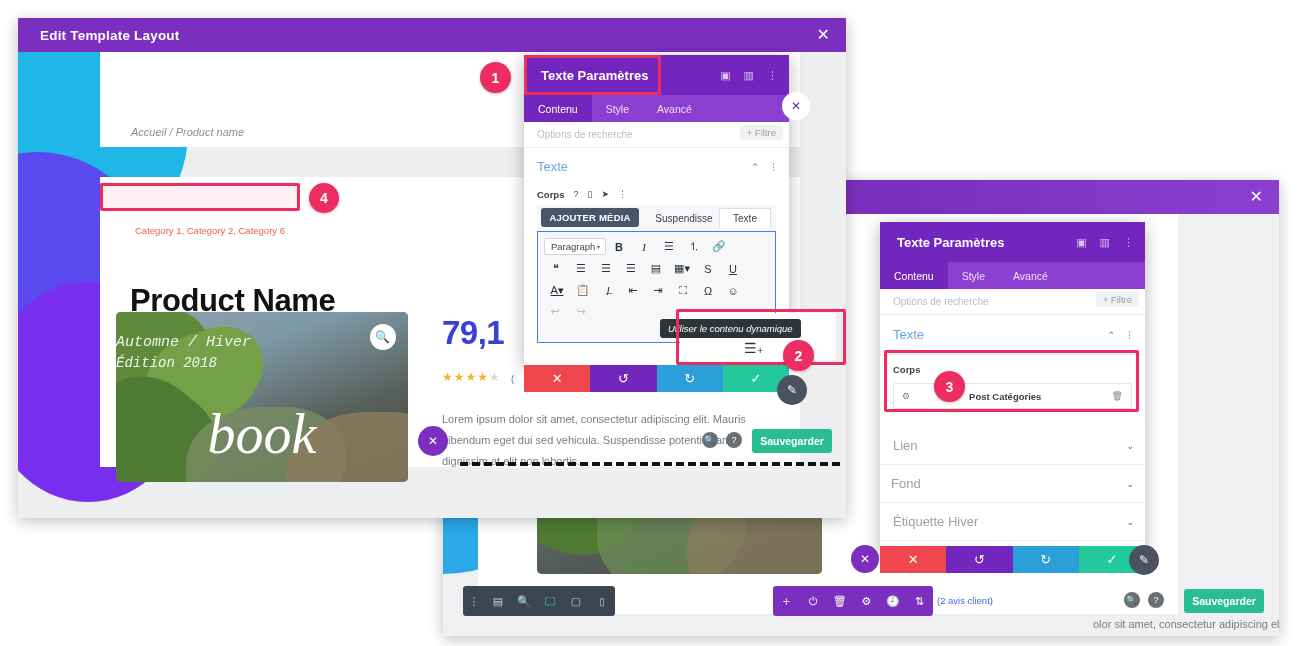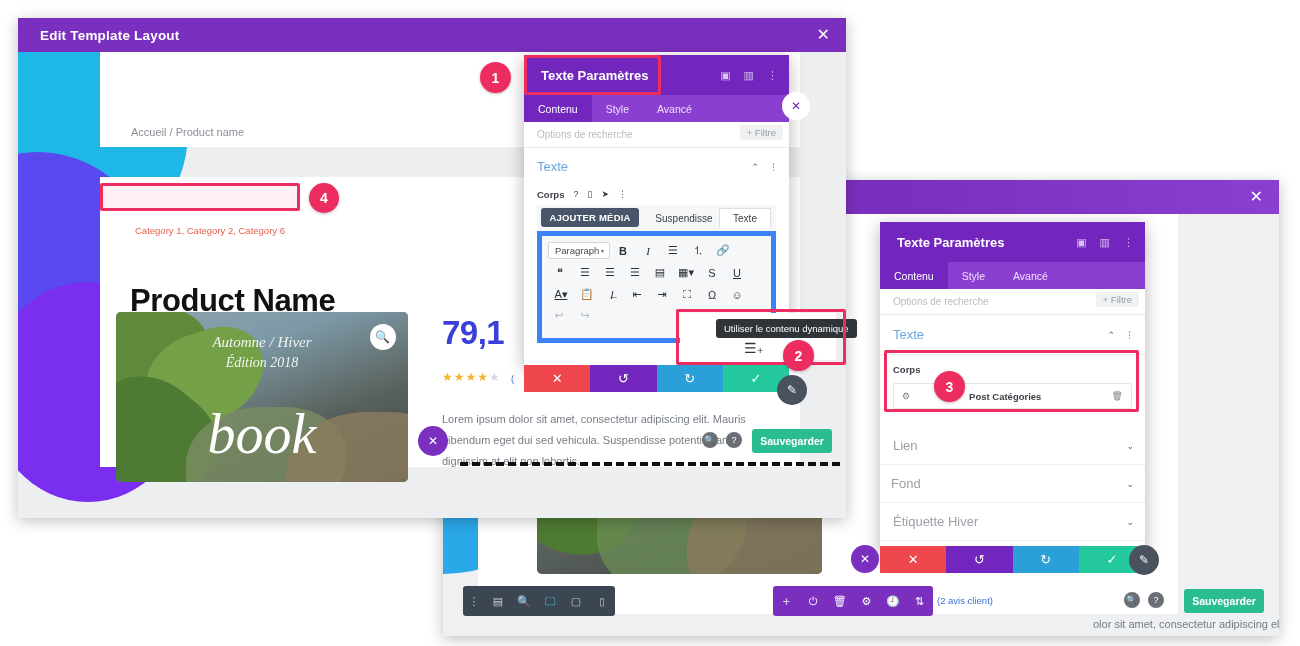--- a/index.html
+++ b/index.html
@@ -30,22 +30,22 @@
   .stars{ color:#f5b32c; font-size:12px; letter-spacing:1px; }
   .starsgray{ color:#d5d7db; }
   .reviewlink{ color:#3b6ed8; font-size:9.5px; }
   .lorem{ color:#777c85; font-size:11px; line-height:21px; }
 
   
   .photo{ position:absolute; overflow:hidden; background:#6f7a66; }
   .photo .sky{ position:absolute; inset:0;
     background:linear-gradient(160deg,#8fa3ad 0%,#7d99a6 30%,#59615c 65%,#3e4440 100%); }
   .photo .leaf{ position:absolute; border-radius:50% 40% 60% 45%; }
-  .photo .cap{ position:absolute; width:100%; text-align:center;
-    color:rgba(255,255,255,.9); font-family:Liberation Serif, serif;
+  .photo .cap{ position:absolute; width:100%; text-align:left;
+    color:rgba(255,255,255,.9); font-family:Liberation Mono, monospace;
     font-style:italic; }
   .photo .script{ position:absolute; width:100%; text-align:center; color:#fff;
     font-family:"Liberation Serif", serif; font-style:italic; }
   .zoombtn{ position:absolute; background:#fff; border-radius:50%;
     display:flex; align-items:center; justify-content:center; color:#333; }
 
   
   .dtool{ position:absolute; background:#3c4652; border-radius:3px;
     display:flex; align-items:center; gap:0; }
   .dtool .ic{ color:#c3c9d1; display:flex; align-items:center; justify-content:center; }
@@ -192,21 +192,21 @@
       <div class="win-title">Edit Template Layout</div>
       <div class="win-x">✕</div>
     </div>
     <div class="win-body">
 
       <div class="blob" style="left:-60px; top:-40px; width:230px; height:240px; background:#1fb6e8;"></div>
       <div class="blob" style="left:-110px; top:100px; width:260px; height:300px; background:#5b49f0;"></div>
       <div class="blob" style="left:-30px; top:230px; width:200px; height:220px; background:#7a2ff0;"></div>
 
       <div class="pg-white" style="left:82px; top:0px; width:700px; height:95px;"></div>
-      <div class="bcrumb" style="position:absolute; left:113px; top:74px;">Accueil / Product name</div>
+      <div class="bcrumb" style="position:absolute; left:113px; top:74px;font-style:italic;">Accueil / Product name</div>
 
       <div class="pg-white" style="left:82px; top:125px; width:700px; height:290px;"></div>
 
       <div class="cats" style="position:absolute; left:117px; top:173px;">Category 1, Category 2, Category 6</div>
       <div class="prodname" style="position:absolute; left:112px; top:231px;">Product Name</div>
 
       <div class="photo" style="left:98px; top:260px; width:292px; height:170px; border-radius:5px;">
         <div class="sky"></div>
         <div class="leaf" style="left:-20px; top:-10px; width:110px; height:110px; background:#5f8a3c; transform:rotate(25deg);"></div>
         <div class="leaf" style="left:30px; top:20px; width:120px; height:90px; background:#74a048; transform:rotate(-18deg);"></div>
@@ -322,21 +322,21 @@
       <span style="font-size:9px;color:#3a3f45;">▯</span>
       <span style="font-size:9px;color:#3a3f45;">➤</span>
       <span style="font-size:9px;color:#3a3f45;">⋮</span>
     </div>
 
     <div class="wpeditor" style="position:absolute; left:13px; top:150px; width:239px; height:138px;">
       <div class="addmedia" style="position:absolute; left:4px; top:3px; width:98px; height:19px;">AJOUTER MÉDIA</div>
       <div class="etab" style="position:absolute; left:116px; top:3px; width:62px; height:20px;">Suspendisse</div>
       <div class="etab sel" style="position:absolute; left:182px; top:3px; width:52px; height:20px;">Texte</div>
 
-      <div class="etools" style="position:absolute; left:0; top:26px; width:239px; height:112px; background:#f6f7f8; border:5px solid #3b82f6;">
+      <div class="etools" style="position:absolute; left:0; top:26px; width:239px; height:112px; background:#f6f7f8; border:1px solid #3b82f6;">
         <div class="erow" style="padding:5px 6px 0 6px; gap:1px;">
           <span class="paragraph" style="width:62px; height:17px;">
             <span>Paragraph</span>
             <span class="ar">▾</span>
           </span>
           <span class="ebtn" style="width:24px;height:19px;font-weight:bold;">B</span>
           <span class="ebtn" style="width:24px;height:19px;font-style:italic;font-family:'Liberation Serif',serif;">I</span>
           <span class="ebtn" style="width:24px;height:19px;">☰</span>
           <span class="ebtn" style="width:24px;height:19px;">⒈</span>
           <span class="ebtn" style="width:24px;height:19px;">🔗</span>
@@ -363,21 +363,21 @@
         </div>
         <div class="erow" style="padding:2px 6px 0 6px; gap:4px;">
           <span class="ebtn dim" style="width:22px;height:19px;">↩</span>
           <span class="ebtn dim" style="width:22px;height:19px;">↪</span>
         </div>
       </div>
     </div>
   </div>
 
   <div style="position:absolute; left:680px; top:313px; width:156px; height:47px; background:#fff;"></div>
-  <div class="tooltip" style="left:716px; top:319px;">Utiliser le contenu dynamique</div>
+  <div class="tooltip" style="left:660px; top:319px;font-style:italic;">Utiliser le contenu dynamique</div>
   <div style="position:absolute; left:744px; top:340px; font-size:14px; color:#2f3439;">☰₊</div>
 
   <div class="actbar" style="left:524px; top:365px; width:265px; height:27px;">
     <div class="b b-red">✕</div>
     <div class="b b-pur">↺</div>
     <div class="b b-blu">↻</div>
     <div class="b b-grn">✓</div>
   </div>
   <div class="pencil" style="left:777px; top:375px;">✎</div>
   <div class="circx" style="left:782px; top:92px; width:28px; height:28px; font-size:12px; background:#fff; color:#7226bd;">✕</div>

